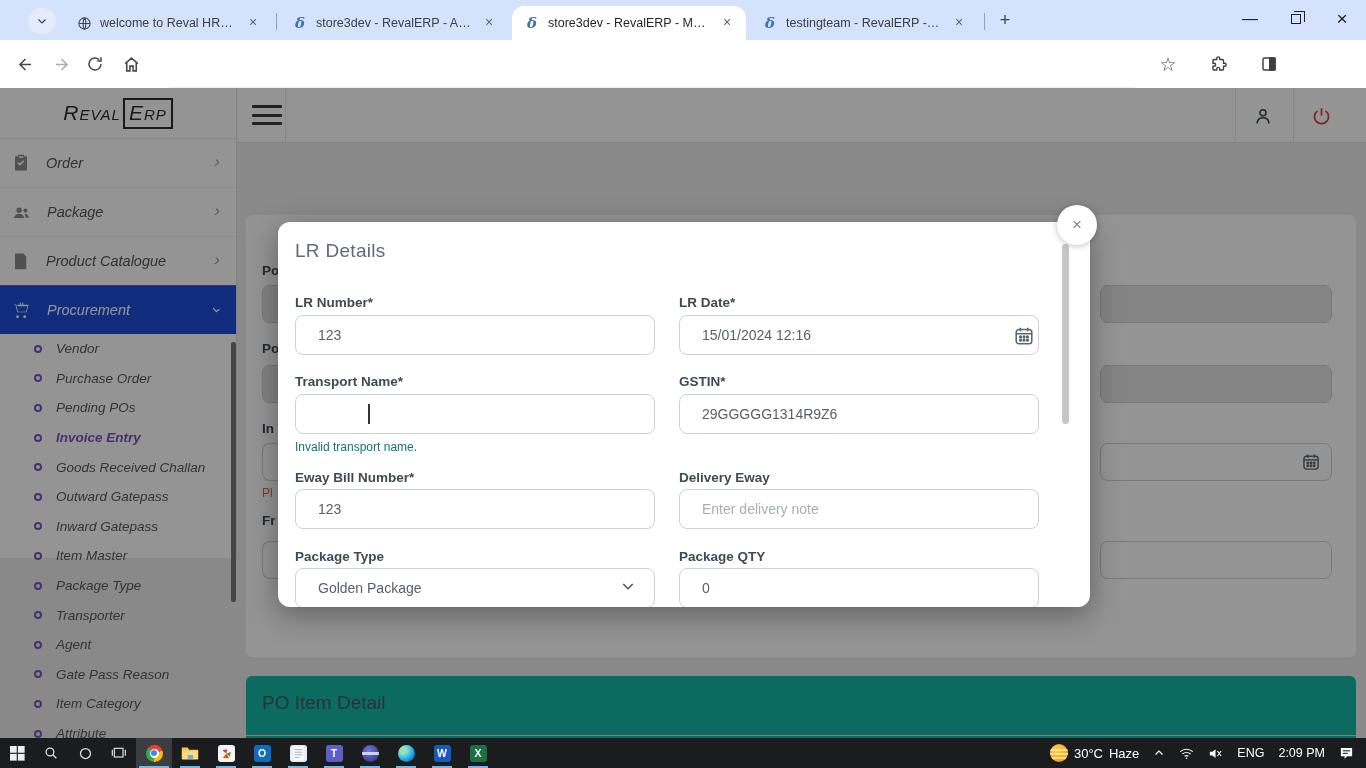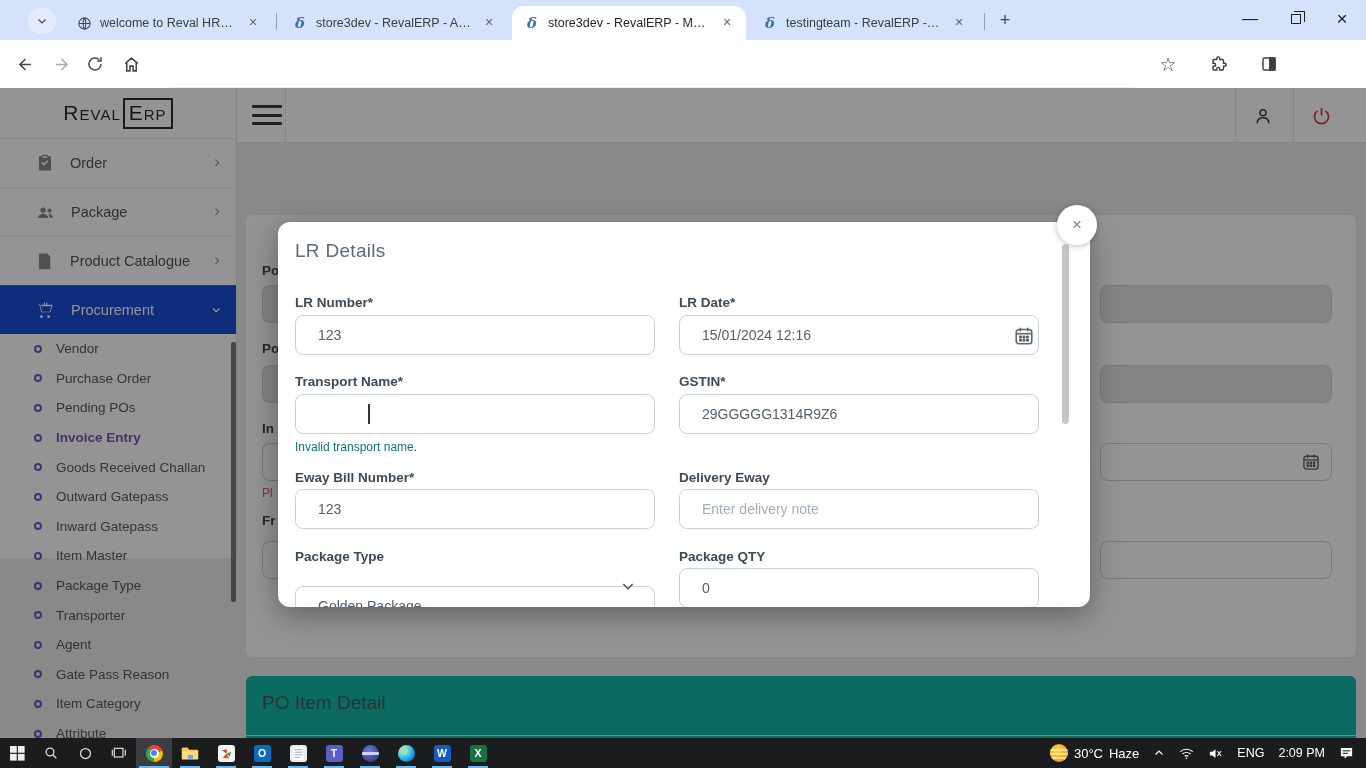--- a/index.html
+++ b/index.html
@@ -34,25 +34,25 @@
   .urltext{font-size:14px;color:#24262a;}
   .tool-ic{color:#44474c;}
   .avatar{position:absolute;left:1294px;top:49px;width:30px;height:30px;border-radius:15px;background:#cfe1fb;
     display:flex;align-items:center;justify-content:center;}
   .kebab{position:absolute;left:1338px;top:50px;font-size:17px;color:#3c4043;letter-spacing:0;}
 
   
   .page{position:absolute;left:0;top:88px;width:1366px;height:650px;background:#ececec;}
 
   
-  .sidebar{position:absolute;left:0;top:0;width:237px;height:470px;background:#ffffff;border-right:1px solid #e2e2e2;}
+  .sidebar{position:absolute;left:0;top:0;width:237px;height:470px;background:#ffffff;border-right:1px solid #e2e2e2;font-style:italic;}
   .logo{height:50px;display:flex;align-items:center;justify-content:center;
     font-family:"DejaVu Serif",serif;color:#2e2e2e;font-variant:small-caps;font-size:21px;letter-spacing:1px;}
   .logo .boxed{border:2px solid #2e2e2e;padding:1px 4px 2px 4px;margin-left:2px;}
-  .mitem{height:49px;display:flex;align-items:center;gap:16px;padding:0 16px 0 36px;border-top:1px solid #efefef;
+  .mitem{height:49px;display:flex;align-items:center;gap:16px;padding:0 16px 0 12px;border-top:1px solid #efefef;
     color:#555;font-size:14.5px;}
   .mitem .mic{color:#8a8a8a;flex:none;}
   .mitem .mlabel{flex:1;}
   .mitem .chev{color:#9a9a9a;font-size:17px;transform:translateY(-1px);}
   .mitem.active{background:#1d4ed8;color:#fff;border-top-color:#7c54bd;}
   .mitem.active .mic{color:#fff;}
   .mitem.active .chev{color:#fff;transform:rotate(90deg);}
   .submenu{position:absolute;left:0;top:246px;width:232px;}
   .sitem{height:29.6px;display:flex;align-items:center;gap:14px;padding-left:34px;color:#5a5a5a;font-size:13.5px;}
   .sitem .dot{width:8px;height:8px;border:2px solid #7c54bd;border-radius:6px;flex:none;}
@@ -463,21 +463,21 @@
       <div class="flabel col2" style="top:152px;">GSTIN*</div>
       <input class="finput col2" style="top: 172px;" readonly="" value="29GGGGG1314R9Z6">
 
       <div class="flabel col1" style="top:248px;">Eway Bill Number*</div>
       <input class="finput col1" style="top: 267px;" readonly="" value="123">
 
       <div class="flabel col2" style="top:248px;">Delivery Eway</div>
       <input class="finput col2" style="top: 267px;" readonly="" placeholder="Enter delivery note">
 
       <div class="flabel col1" style="top:327px;">Package Type</div>
-      <div class="finput col1" style="top:364px;line-height:38px;">
+      <div class="finput col1" style="top:346px;line-height:38px;">
         <span>Golden Package</span>
       </div>
       <span class="selchev" style="left:342px;top:356px;">
         <svg width="16" height="16" viewBox="0 0 24 24" fill="none" stroke="currentColor" stroke-width="2.2">
             <polyline points="5,9 12,16 19,9"></polyline>
           </svg>
       </span>
 
       <div class="flabel col2" style="top:327px;">Package QTY</div>
       <input class="finput col2" style="top: 346px;" readonly="" value="0">

